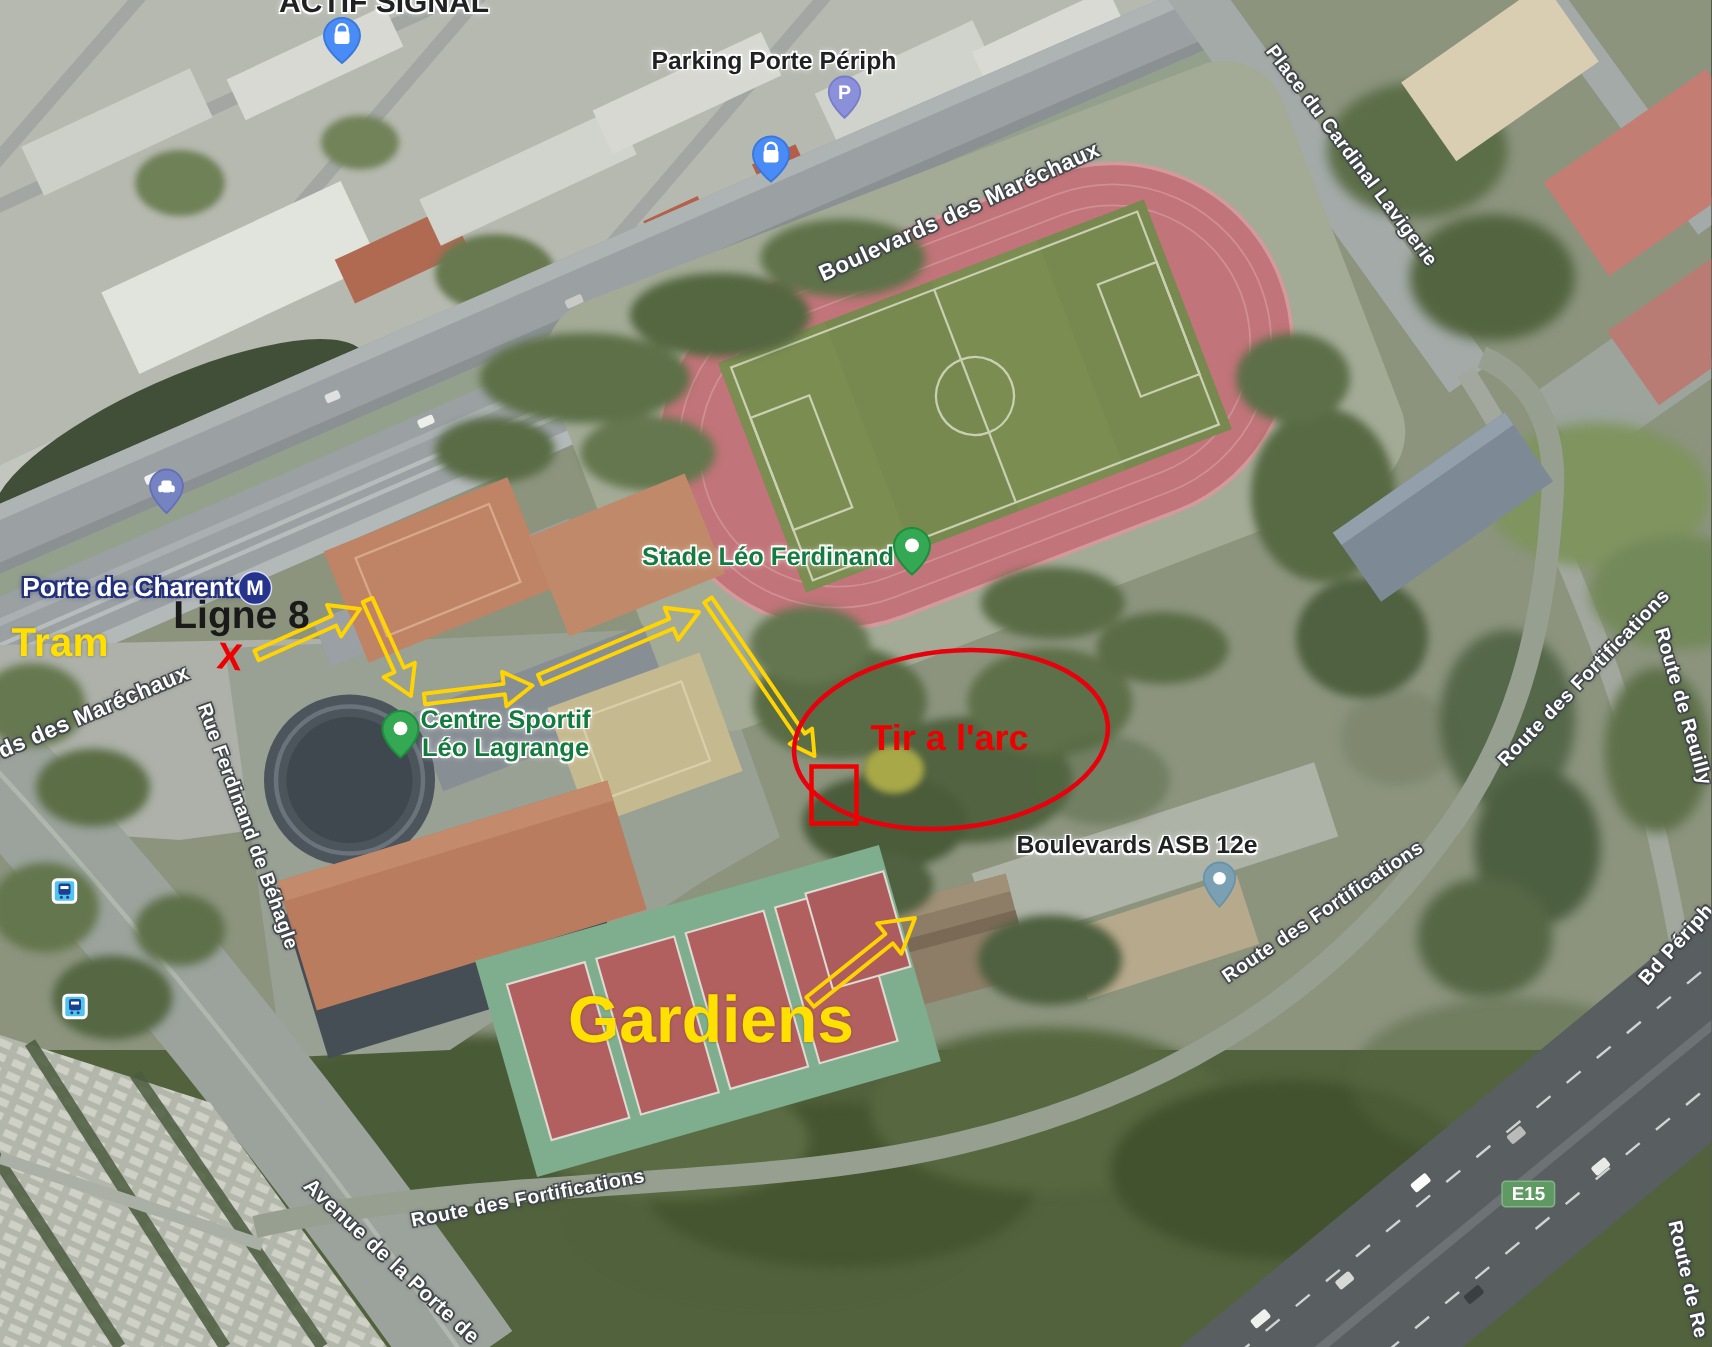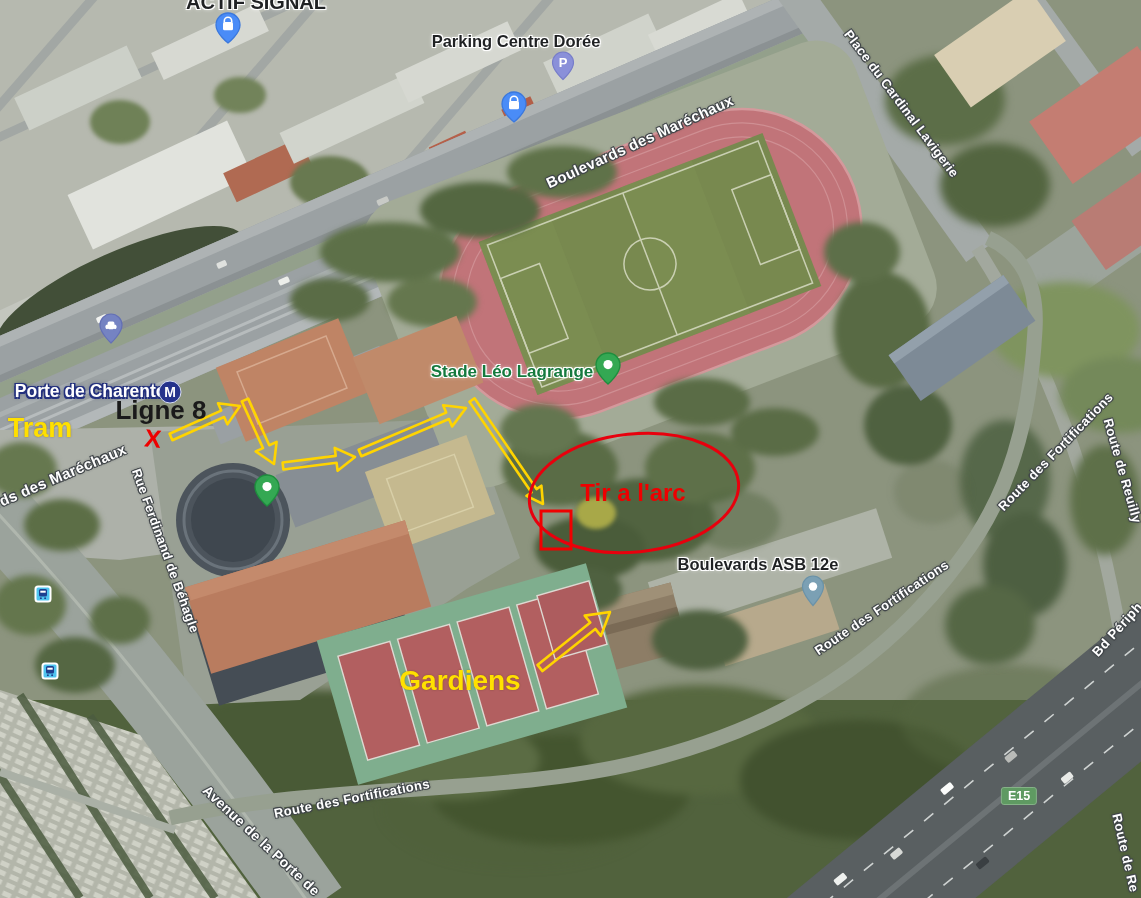--- a/index.html
+++ b/index.html
@@ -316,29 +316,33 @@
   <div class="lbl street" style="left:165px;top:551px;--r:70deg">Rue Ferdinand de Béhagle</div>
   <div class="lbl street" style="left:882px;top:608px;--r:-34deg">Route des Fortifications</div>
   <div class="lbl street" style="left:1056px;top:452px;--r:-46deg">Route des Fortifications</div>
   <div class="lbl street" style="left:352px;top:799px;--r:-11deg">Route des Fortifications</div>
   <div class="lbl street" style="left:261px;top:841px;--r:43deg;font-size:14px">Avenue de la Porte de</div>
   <div class="lbl street" style="left:1122px;top:471px;--r:74deg">Route de Reuilly</div>
   <div class="lbl street" style="left:1125px;top:853px;--r:77deg">Route de Re</div>
   <div class="lbl street" style="left:1118px;top:630px;--r:-48deg;font-size:13.5px">Bd Périph</div>
 
   <div class="lbl poi-dark" style="left:256px;top:2px;font-size:20px">ACTIF SIGNAL</div>
-  <div class="lbl poi-dark" style="left:516px;top:41px">Parking Centre Dorée</div>
-  <div class="lbl poi-green" style="left:512px;top:372px">Stade Léo Lagrange</div>
+  <div class="lbl poi-dark" style="left:516px;top:41px">Parking Porte Périph</div>
+  <div class="lbl poi-green" style="left:512px;top:372px">Stade Léo Ferdinand</div>
+  <div class="lbl poi-green" style="left:337px;top:490px">
+    <div>Centre Sportif</div>
+    <div>Léo Lagrange</div>
+  </div>
   <div class="lbl poi-dark" style="left:758px;top:564px">Boulevards ASB 12e</div>
   <div class="lbl transit-lbl" style="left:96px;top:392px">Porte de Charenton</div>
 
   <div class="lbl anno-black" style="left:161px;top:410px;font-size:26px">Ligne 8</div>
   <div class="lbl anno-yellow" style="left:40px;top:429px;font-size:27px">Tram</div>
   <div class="lbl anno-red" style="left:633px;top:493px;font-size:24px">Tir a l'arc</div>
-  <div class="lbl anno-yellow" style="left:460px;top:681px;font-size:28px">Gardiens</div>
+  <div class="lbl anno-yellow" style="left:474px;top:681px;font-size:44px">Gardiens</div>
   <div class="lbl anno-red" style="left:153px;top:439px;font-size:25px;--r:6deg">X</div>
 
   <div class="pin" style="left:228px;top:48px">
     <svg width="26" height="32" viewBox="0 0 26 32">
       <path d="M13 1C6.4 1 1 6.4 1 13c0 8.8 12 18 12 18s12-9.2 12-18C25 6.4 19.6 1 13 1z" fill="#4a8cf7" stroke="#3b78dc" stroke-width="1.3"></path>
       <g>
         <path d="M9.3 10.4 v-1.5 a3.7 3.7 0 0 1 7.4 0 v1.5" fill="none" stroke="#fff" stroke-width="1.6"></path>
         <rect x="8" y="10" width="10" height="8.3" rx="1.6" fill="#fff"></rect>
       </g>
     </svg>

